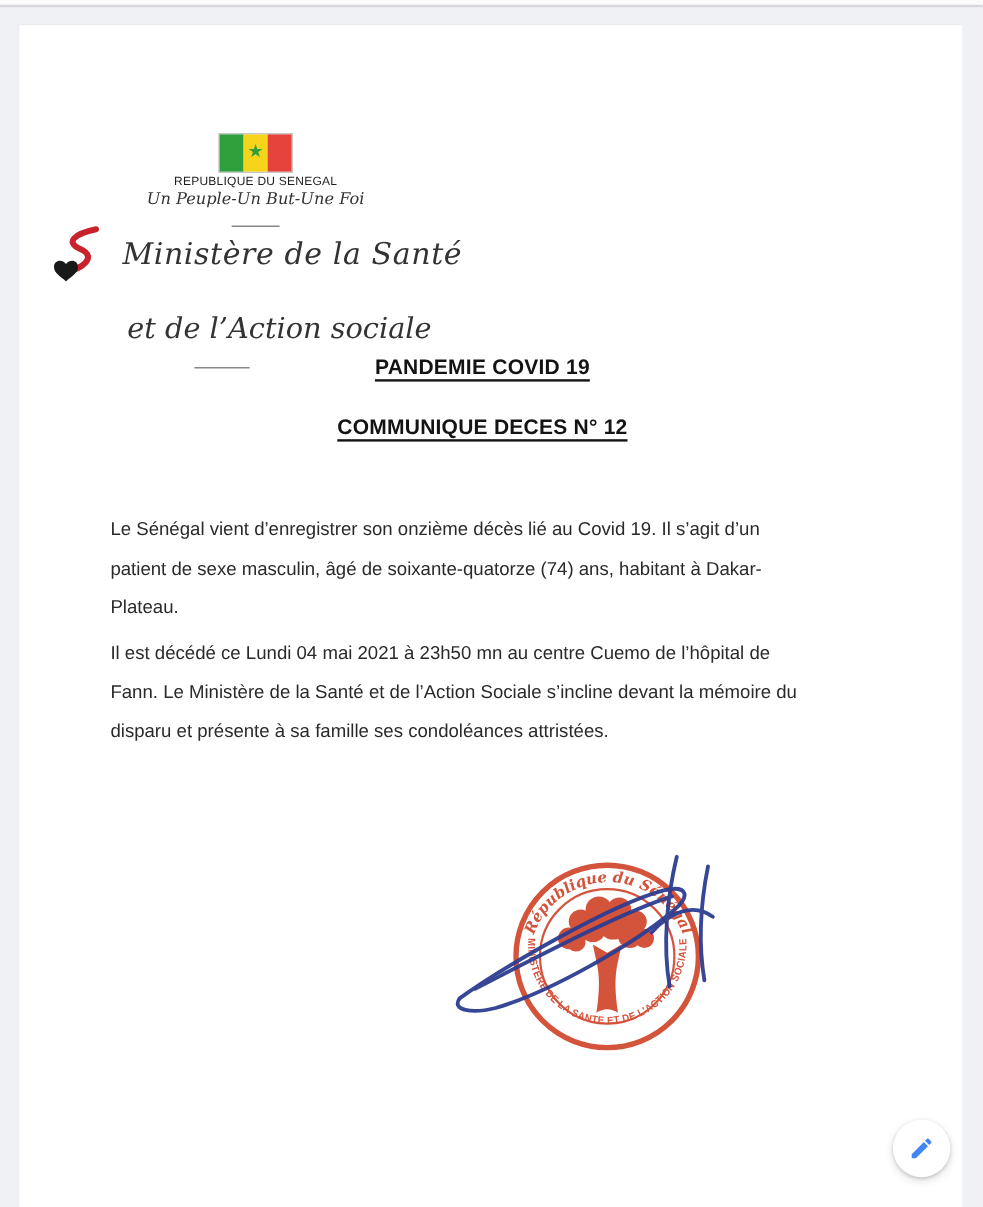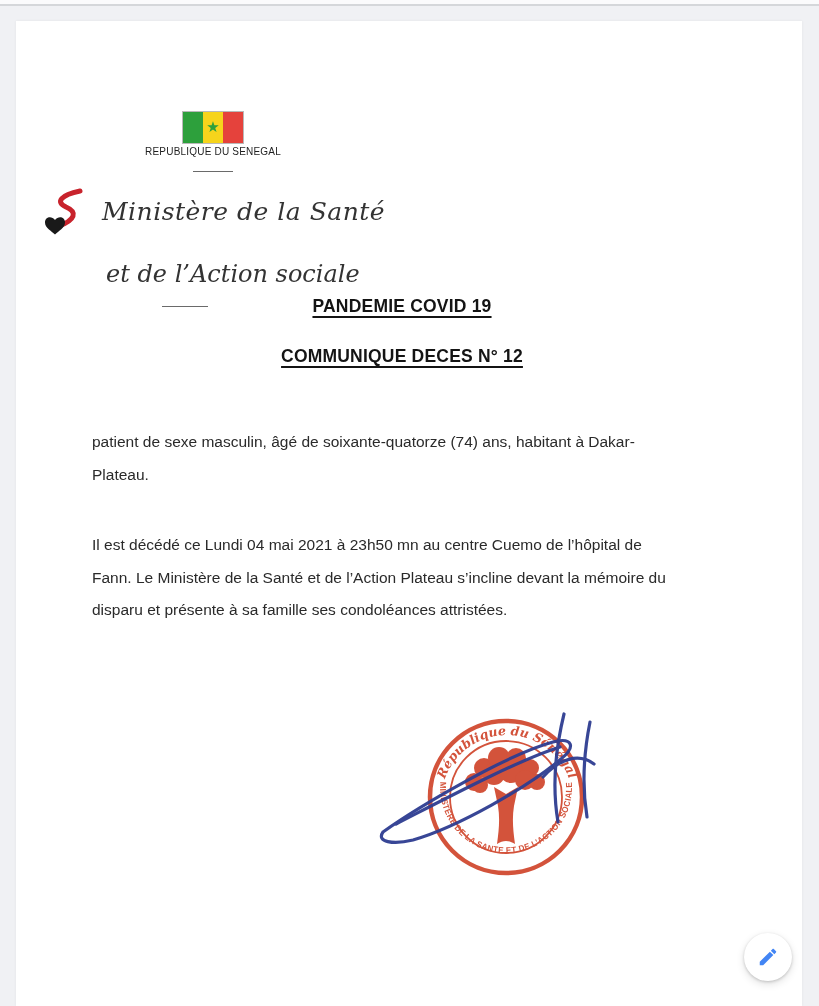--- a/index.html
+++ b/index.html
@@ -110,42 +110,44 @@
 
   <div class="header-center">
     <div class="flag">
       <div class="green"></div>
       <div class="yellow">
         <span class="flag-star">★</span>
       </div>
       <div class="red"></div>
     </div>
     <div class="republic">REPUBLIQUE DU SENEGAL</div>
+    <div class="motto script">Un Peuple-Un But-Une Foi</div>
     <div class="divider1"></div>
   </div>
 
   <svg class="ministry-logo" width="50" height="54" viewBox="0 0 50 54">
     <path d="M40 4 C21 8 15 15 26 20 C38 25 35 33 19 39" fill="none" stroke="#c8232c" stroke-width="5" stroke-linecap="round"></path>
     <path d="M15 33 c-3.5 -4.5 -10 -3 -10 2.5 c0 5.5 6.5 8.5 10 12 c3.5 -3.5 10 -6.5 10 -12 c0 -5.5 -6.5 -7 -10 -2.5 Z" fill="#191919"></path>
   </svg>
 
   <div class="ministry-line1 script">Ministère de la Santé</div>
   <div class="ministry-line2 script">et de l’Action sociale</div>
   <div class="divider2"></div>
 
   <div class="doc-title t1">PANDEMIE COVID 19</div>
   <div class="doc-title t2">COMMUNIQUE DECES N° 12</div>
 
   <div class="para p1">
+    <span>Le Sénégal vient d’enregistrer son onzième décès lié au Covid 19. Il s’agit d’un</span>
     <span>patient de sexe masculin, âgé de soixante-quatorze (74) ans, habitant à Dakar-</span>
     <span>Plateau.</span>
   </div>
   <div class="para p2">
     <span>Il est décédé ce Lundi 04 mai 2021 à 23h50 mn au centre Cuemo de l’hôpital de</span>
-    <span>Fann. Le Ministère de la Santé et de l’Action Plateau s’incline devant la mémoire du</span>
+    <span>Fann. Le Ministère de la Santé et de l’Action Sociale s’incline devant la mémoire du</span>
     <span>disparu et présente à sa famille ses condoléances attristées.</span>
   </div>
 
   <svg class="stamp-area" width="272" height="210" viewBox="0 0 272 210">
     <defs>
       <path id="arcTop" d="M 74.3 122.1 A 66 66 0 1 1 203.7 122.1" fill="none"></path>
       <path id="arcBottom" d="M 72.3 88.9 A 66 66 0 1 0 203.7 88.9" fill="none"></path>
     </defs>
     <g opacity="0.92">
       <circle cx="138" cy="105" r="76" fill="none" stroke="#d0452b" stroke-width="4.5"></circle>

